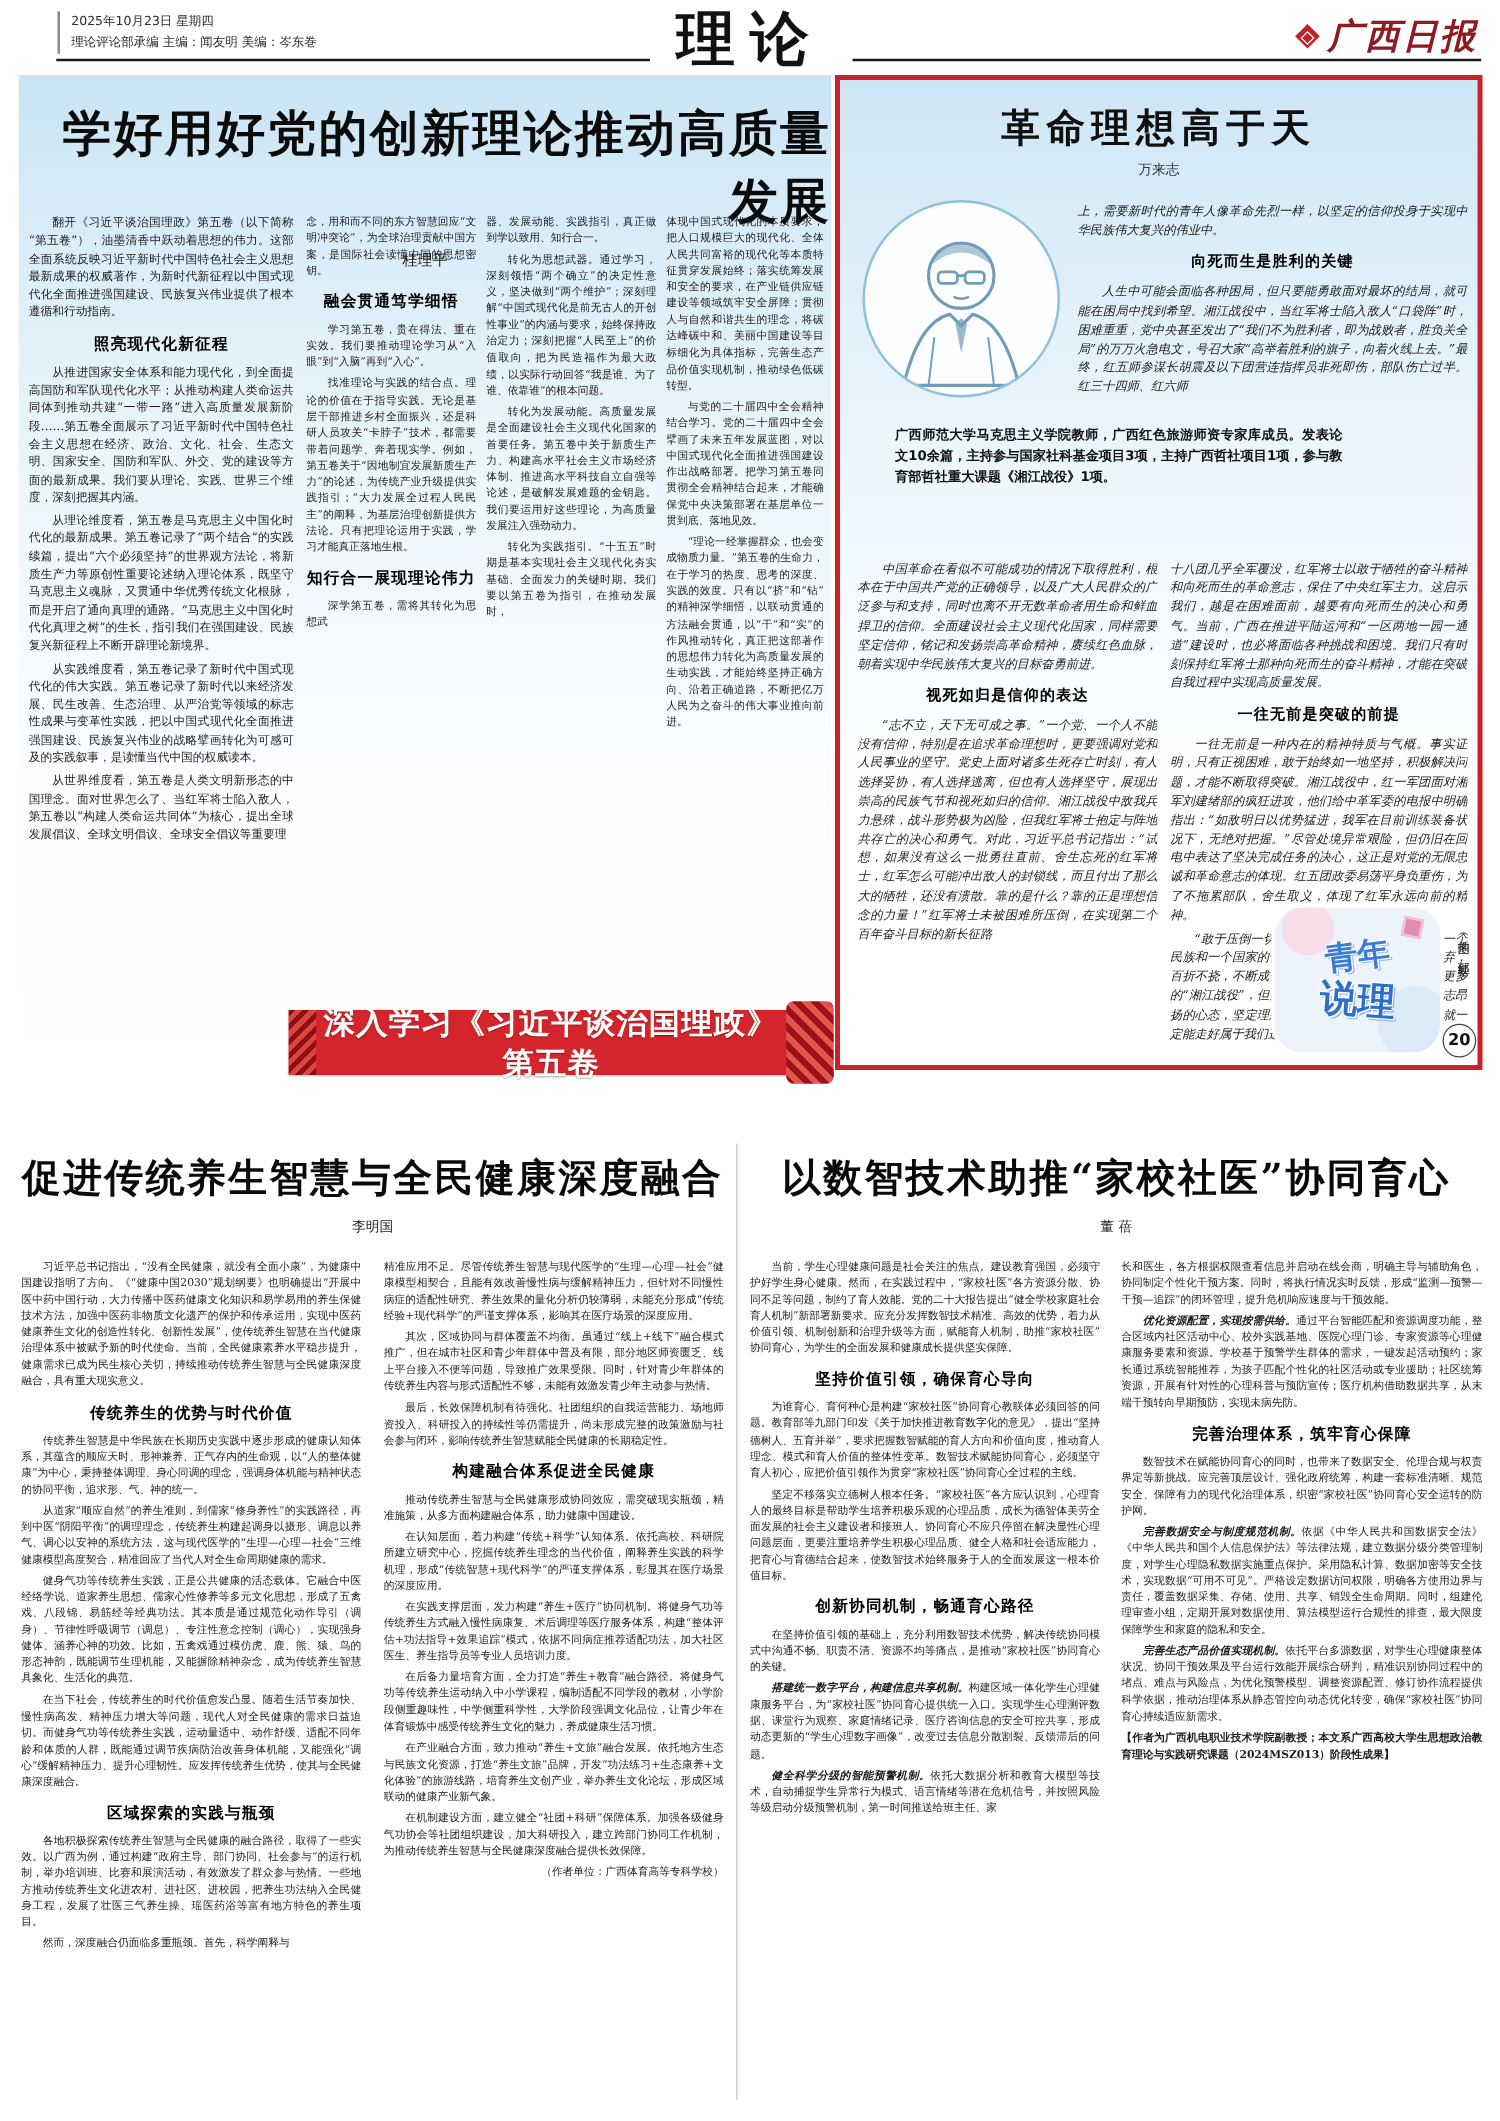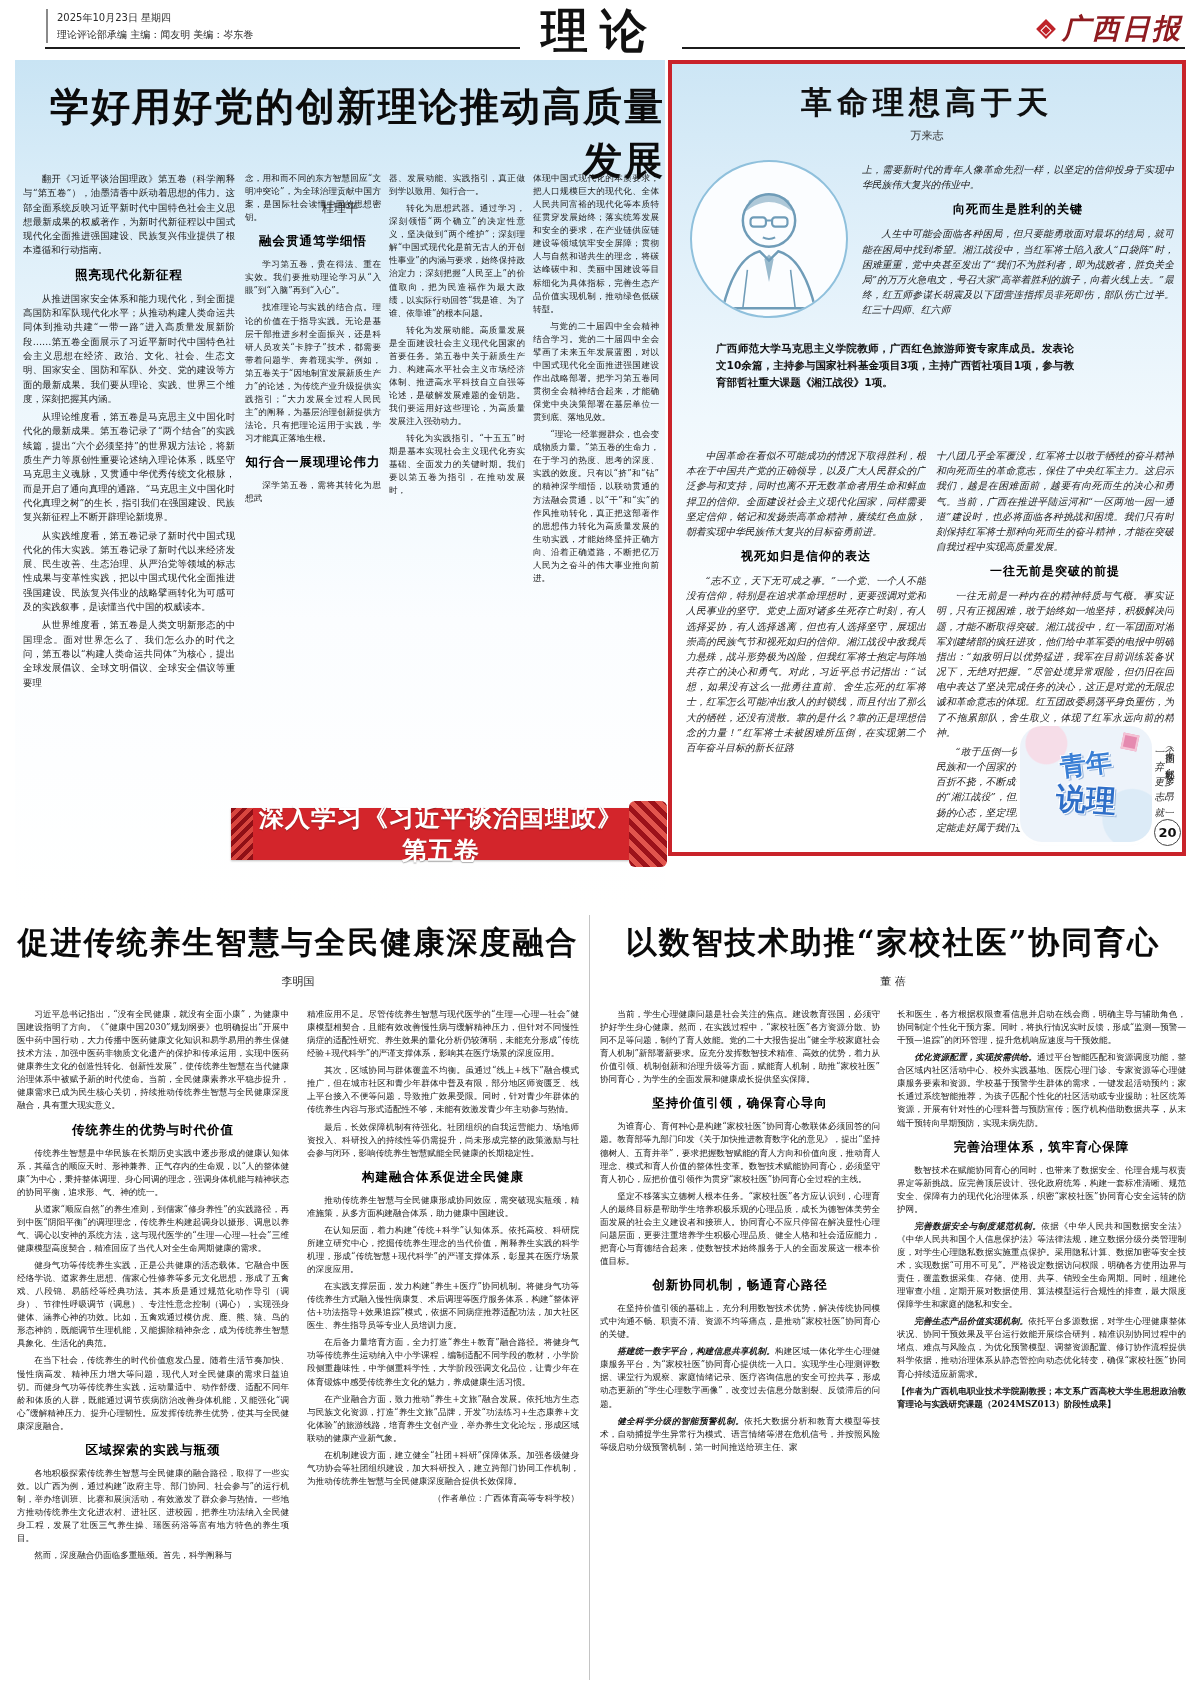--- a/index.html
+++ b/index.html
@@ -87,26 +87,26 @@
   <div class="brand">
     <span class="seal"></span>
     <span class="brand-name">广西日报</span>
   </div>
 </div>
 
 <div class="tl-article">
   <div class="tl-headline">学好用好党的创新理论推动高质量发展</div>
   <div class="tl-byline">桂理平</div>
   <div class="col tl-c1">
-      <p>翻开《习近平谈治国理政》第五卷（科学阐释与“第五卷”），油墨清香中跃动着思想的伟力。这部全面系统反映习近平新时代中国特色社会主义思想最新成果的权威著作，为新时代新征程以中国式现代化全面推进强国建设、民族复兴伟业提供了根本遵循和行动指南。</p>
+      <p>翻开《习近平谈治国理政》第五卷（以下简称“第五卷”），油墨清香中跃动着思想的伟力。这部全面系统反映习近平新时代中国特色社会主义思想最新成果的权威著作，为新时代新征程以中国式现代化全面推进强国建设、民族复兴伟业提供了根本遵循和行动指南。</p>
       <div class="sub">照亮现代化新征程</div>
       <p>从推进国家安全体系和能力现代化，到全面提高国防和军队现代化水平；从推动构建人类命运共同体到推动共建“一带一路”进入高质量发展新阶段……第五卷全面展示了习近平新时代中国特色社会主义思想在经济、政治、文化、社会、生态文明、国家安全、国防和军队、外交、党的建设等方面的最新成果。我们要从理论、实践、世界三个维度，深刻把握其内涵。</p>
       <p>从理论维度看，第五卷是马克思主义中国化时代化的最新成果。第五卷记录了“两个结合”的实践续篇，提出“六个必须坚持”的世界观方法论，将新质生产力等原创性重要论述纳入理论体系，既坚守马克思主义魂脉，又贯通中华优秀传统文化根脉，而是开启了通向真理的通路。“马克思主义中国化时代化真理之树”的生长，指引我们在强国建设、民族复兴新征程上不断开辟理论新境界。</p>
       <p>从实践维度看，第五卷记录了新时代中国式现代化的伟大实践。第五卷记录了新时代以来经济发展、民生改善、生态治理、从严治党等领域的标志性成果与变革性实践，把以中国式现代化全面推进强国建设、民族复兴伟业的战略擘画转化为可感可及的实践叙事，是读懂当代中国的权威读本。</p>
-      <p>从世界维度看，第五卷是人类文明新形态的中国理念。面对世界怎么了、我们怎么办的时代之问，第五卷以“构建人类命运共同体”为核心，提出全球发展倡议、全球文明倡议、全球安全倡议等重要理</p>
+      <p>从世界维度看，第五卷是人类文明新形态的中国理念。面对世界怎么了、当红军将士陷入敌人，第五卷以“构建人类命运共同体”为核心，提出全球发展倡议、全球文明倡议、全球安全倡议等重要理</p>
     </div>
   <div class="col tl-c2">
       <p class="noind">念，用和而不同的东方智慧回应“文明冲突论”，为全球治理贡献中国方案，是国际社会读懂中国的思想密钥。</p>
       <div class="sub">融会贯通笃学细悟</div>
       <p>学习第五卷，贵在得法、重在实效。我们要推动理论学习从“入眼”到“入脑”再到“入心”。</p>
       <p>找准理论与实践的结合点。理论的价值在于指导实践。无论是基层干部推进乡村全面振兴，还是科研人员攻关“卡脖子”技术，都需要带着问题学、奔着现实学。例如，第五卷关于“因地制宜发展新质生产力”的论述，为传统产业升级提供实践指引；“大力发展全过程人民民主”的阐释，为基层治理创新提供方法论。只有把理论运用于实践，学习才能真正落地生根。</p>
       <div class="sub">知行合一展现理论伟力</div>
       <p>深学第五卷，需将其转化为思想武</p>
     </div>
   <div class="col tl-c3">

